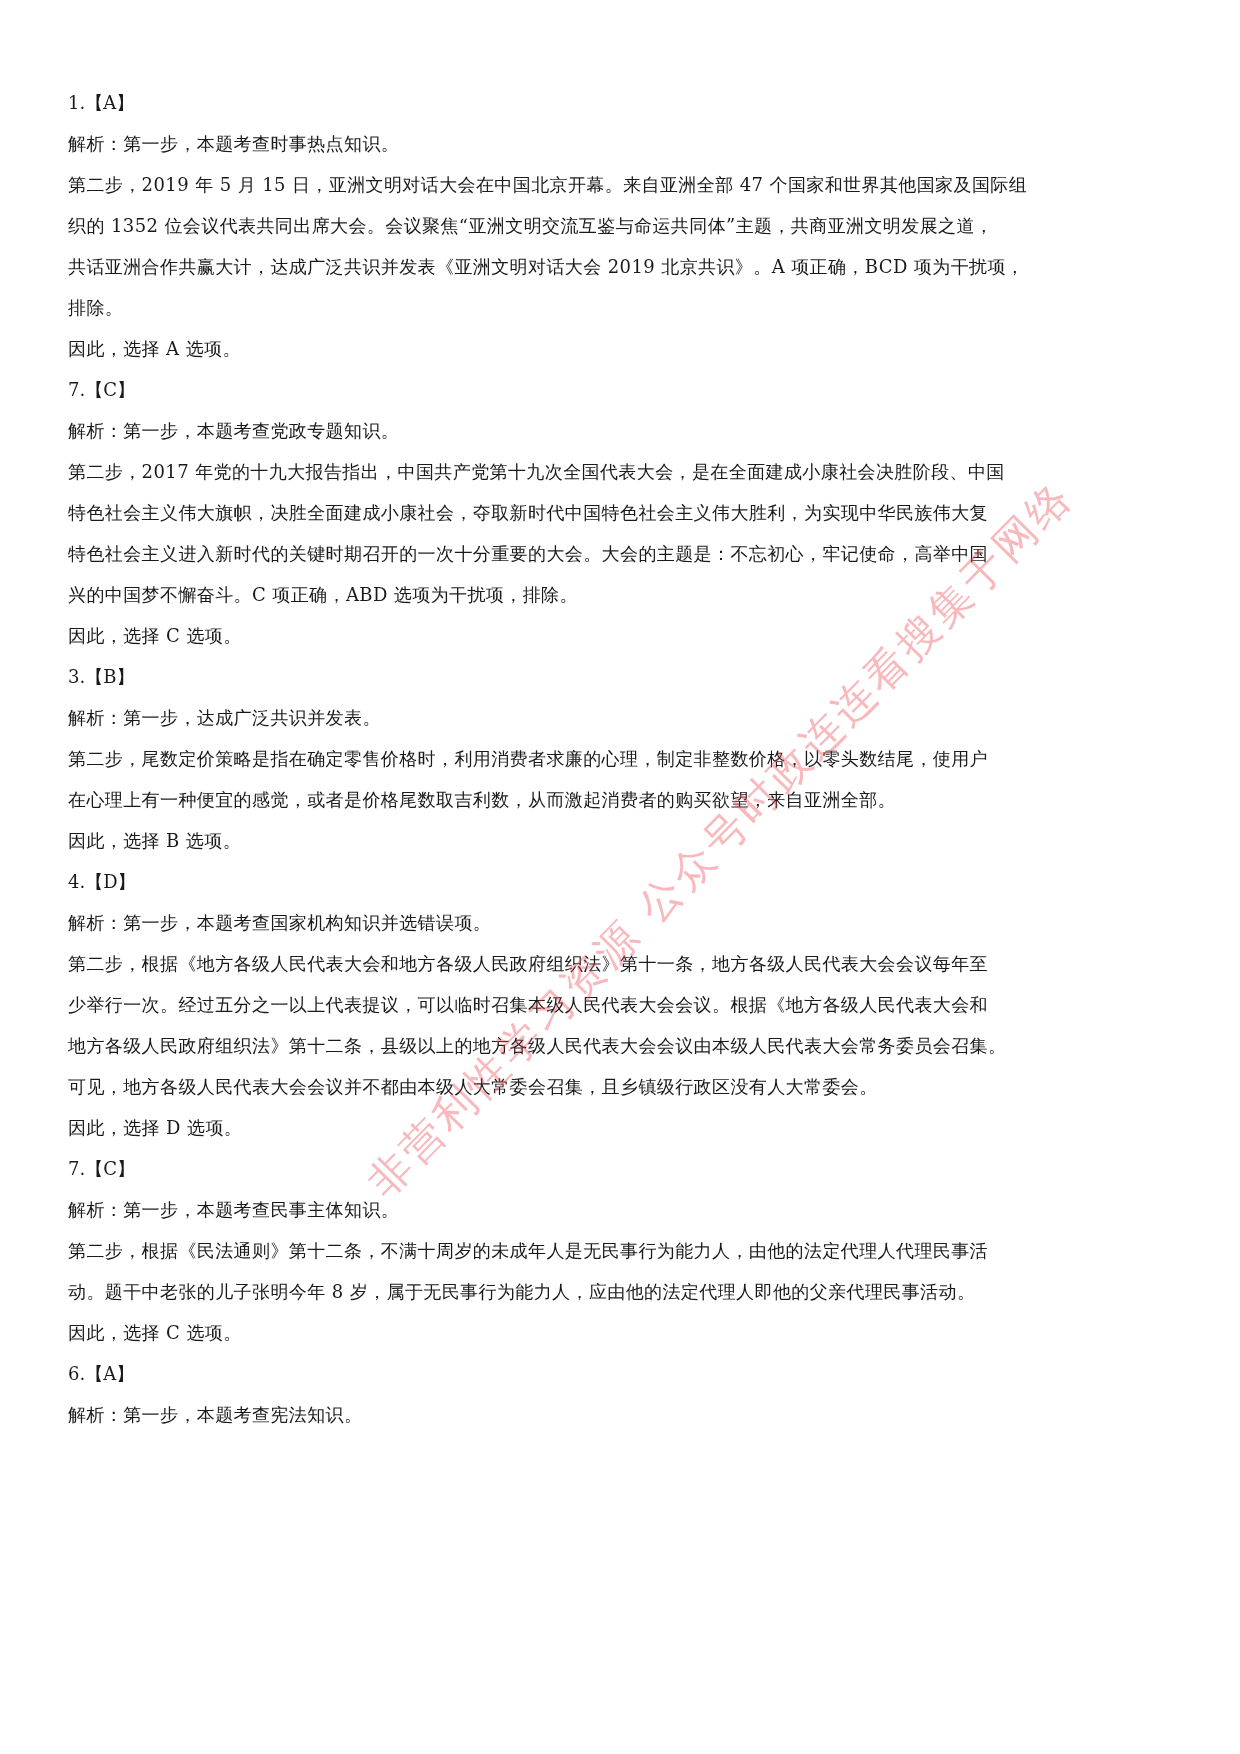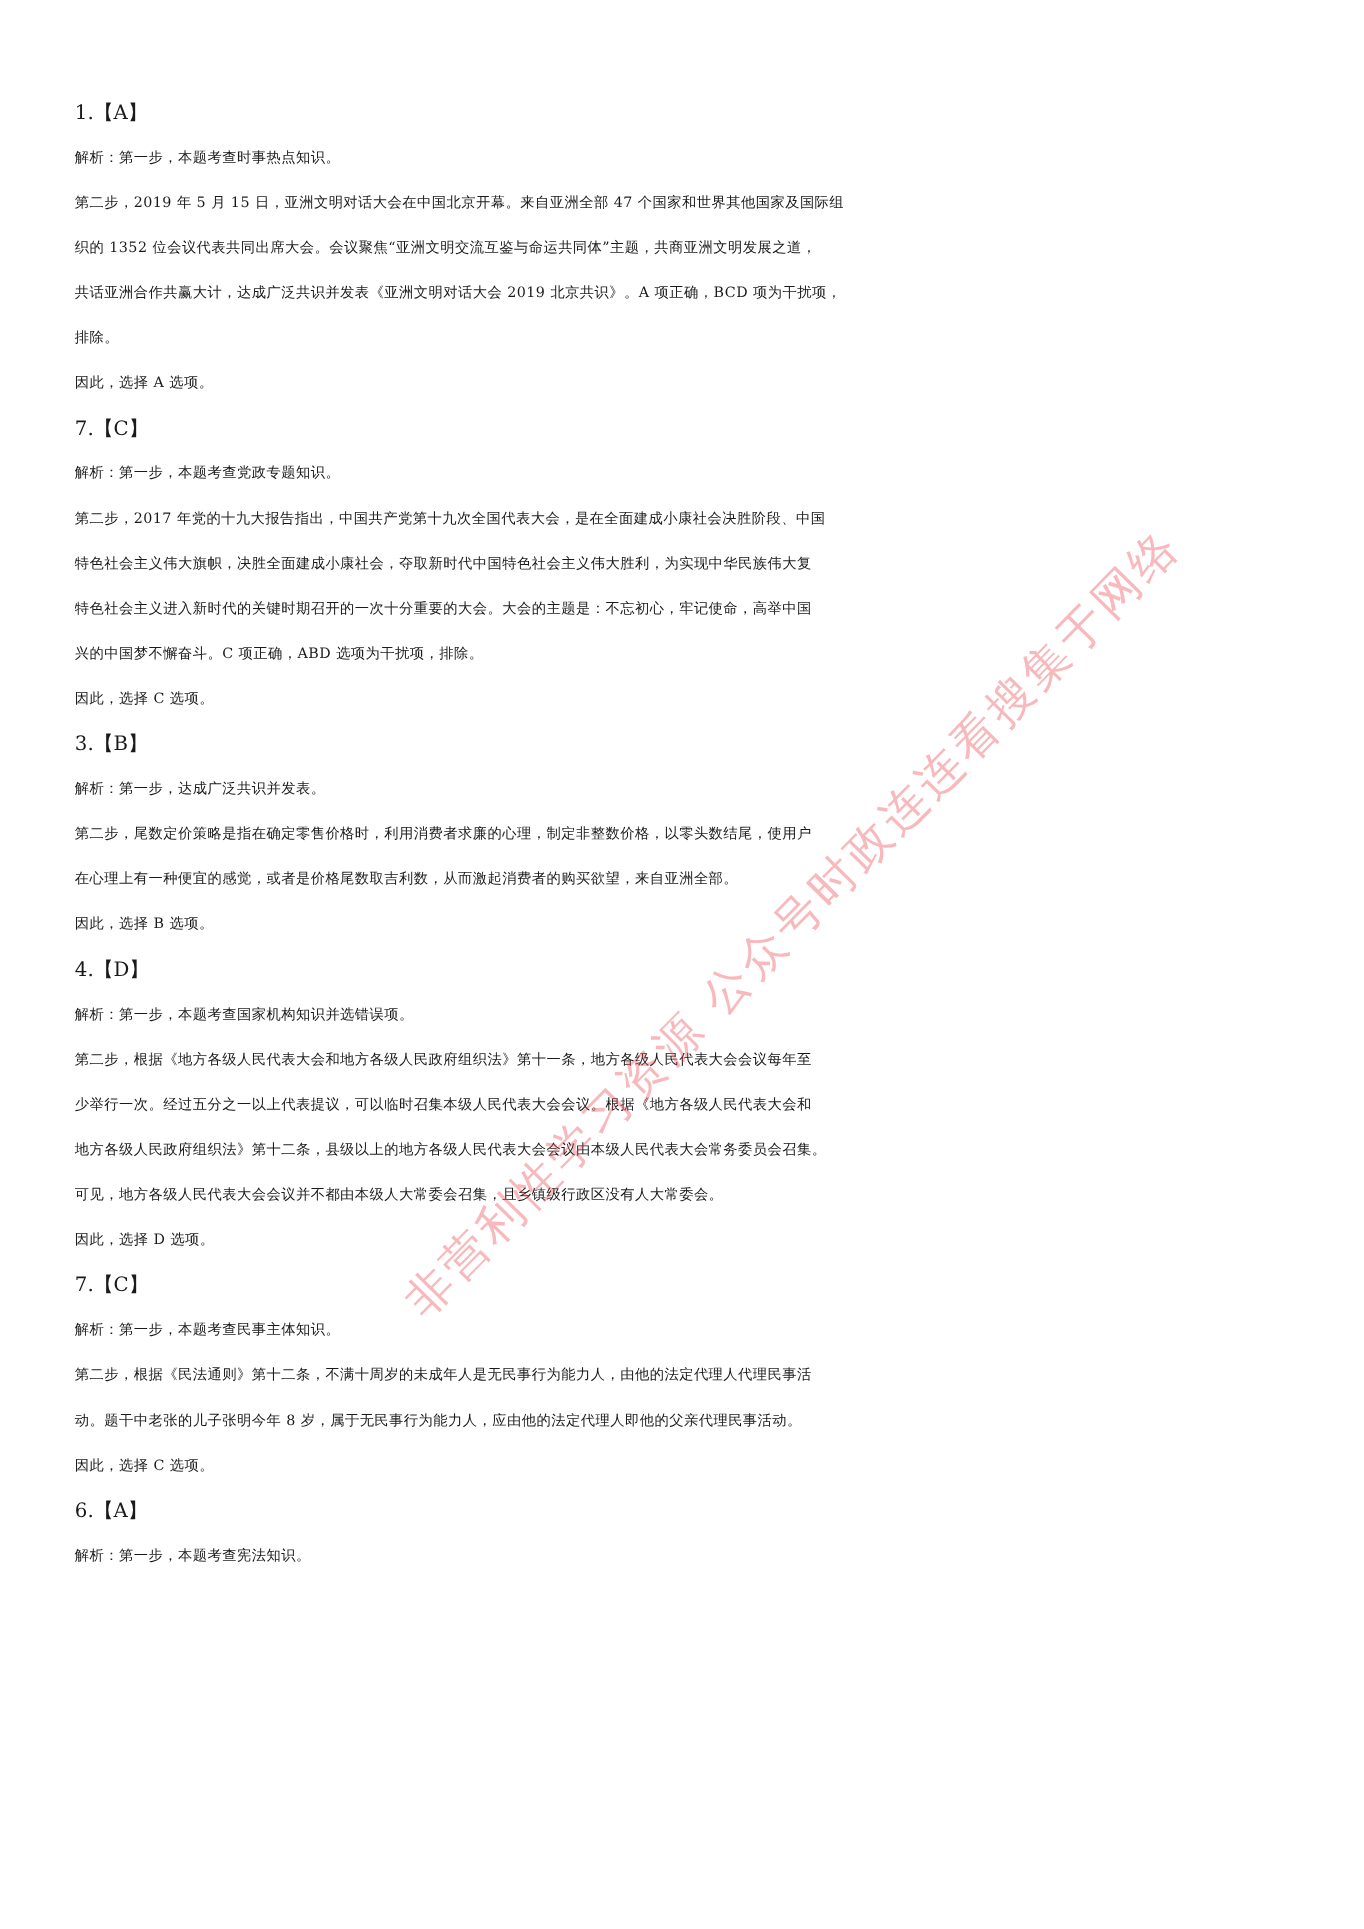--- a/index.html
+++ b/index.html
@@ -1,19 +1,19 @@
 <!DOCTYPE html>
 <html><head>
 <meta charset="utf-8">
 <style>
   html, body { margin: 0; padding: 0; background: #ffffff; }
   body { width: 1240px; height: 1754px; position: relative; overflow: hidden;
          font-family: "DejaVu Serif", "Liberation Serif", serif; color: #1a1a1a; }
   .page { position: absolute; left: 68px; top: 82px; width: 978px; }
-  .line { font-size: 13px; line-height: 41px; height: 41px; white-space: nowrap;
+  .line { font-size: 18px; line-height: 41px; height: 41px; white-space: nowrap;
           letter-spacing: 0.4px; }
   .ans-head { font-size: 18px; line-height: 41px; height: 41px; }
   .watermark { position: absolute; left: 0; top: 0; width: 1240px; height: 1754px;
                pointer-events: none; }
   .watermark span { position: absolute; left: 20px; top: 770px; width: 1500px;
        transform-origin: 0 0; transform: rotate(-45.5deg) translate(-50px, 520px);
        font-family: "DejaVu Serif", serif; font-size: 42px; letter-spacing: 4px;
        color: rgba(236, 70, 80, 0.38); white-space: nowrap; }
 </style>
 </head>

